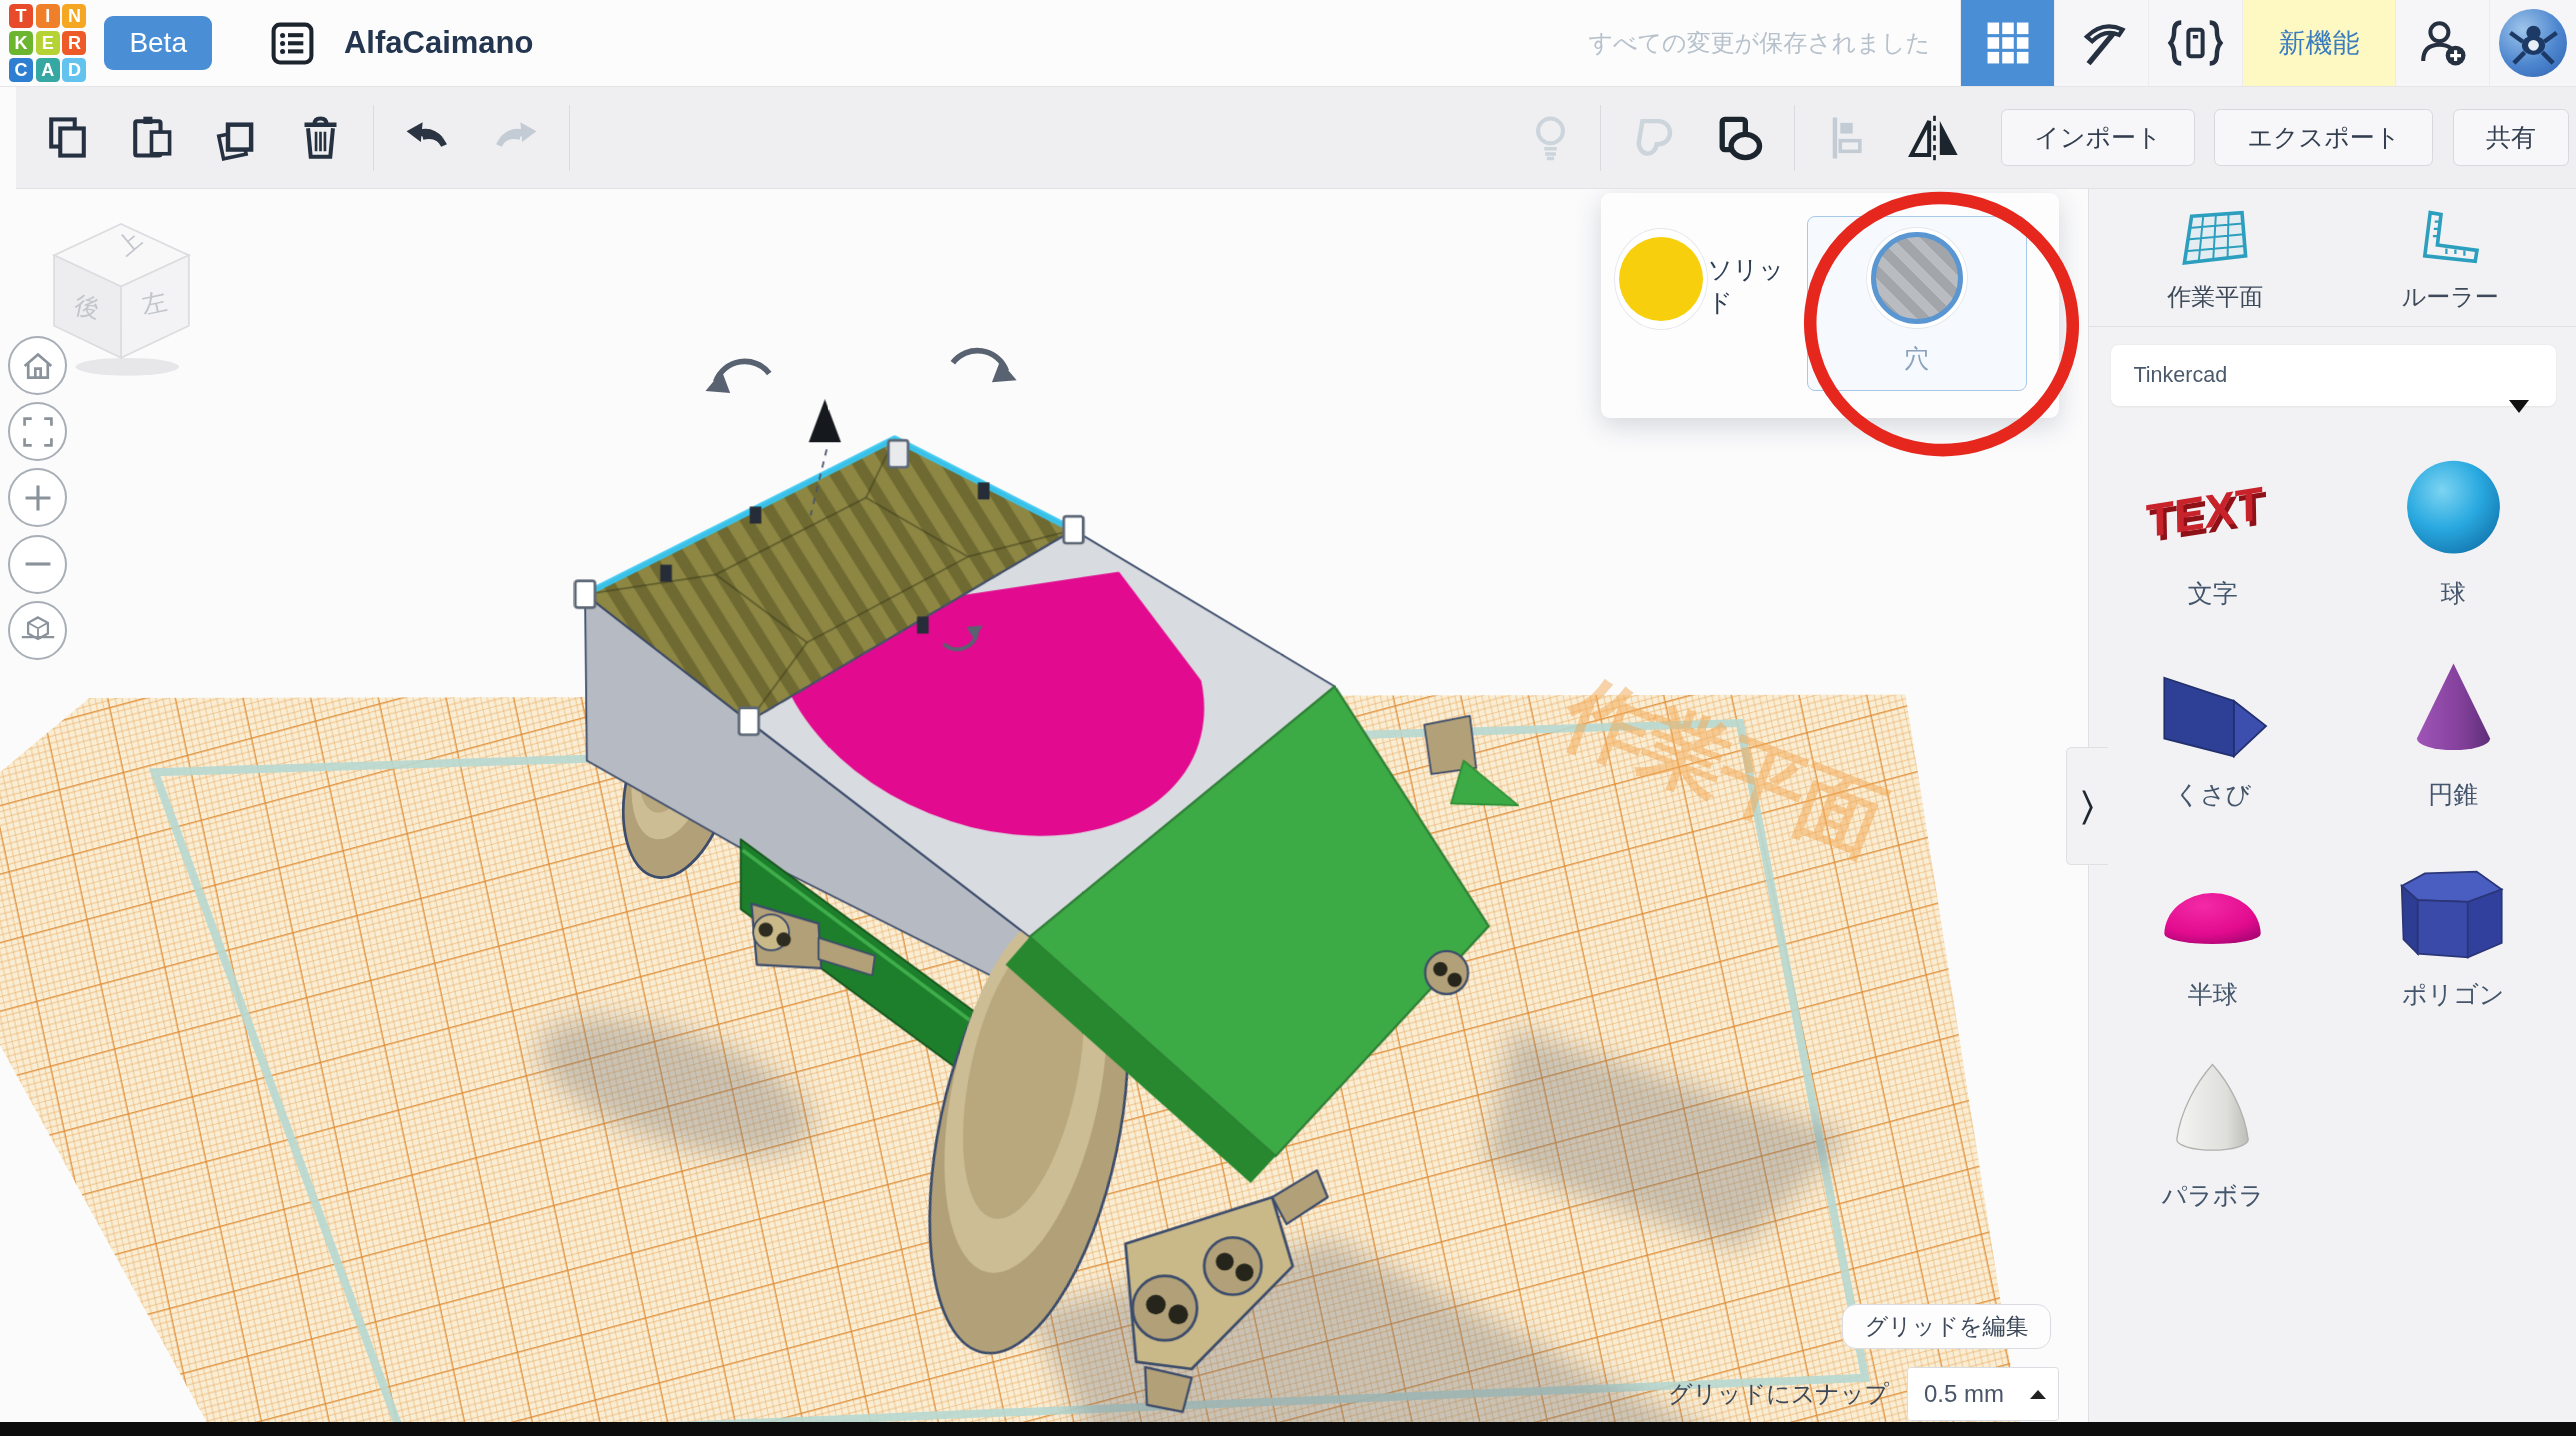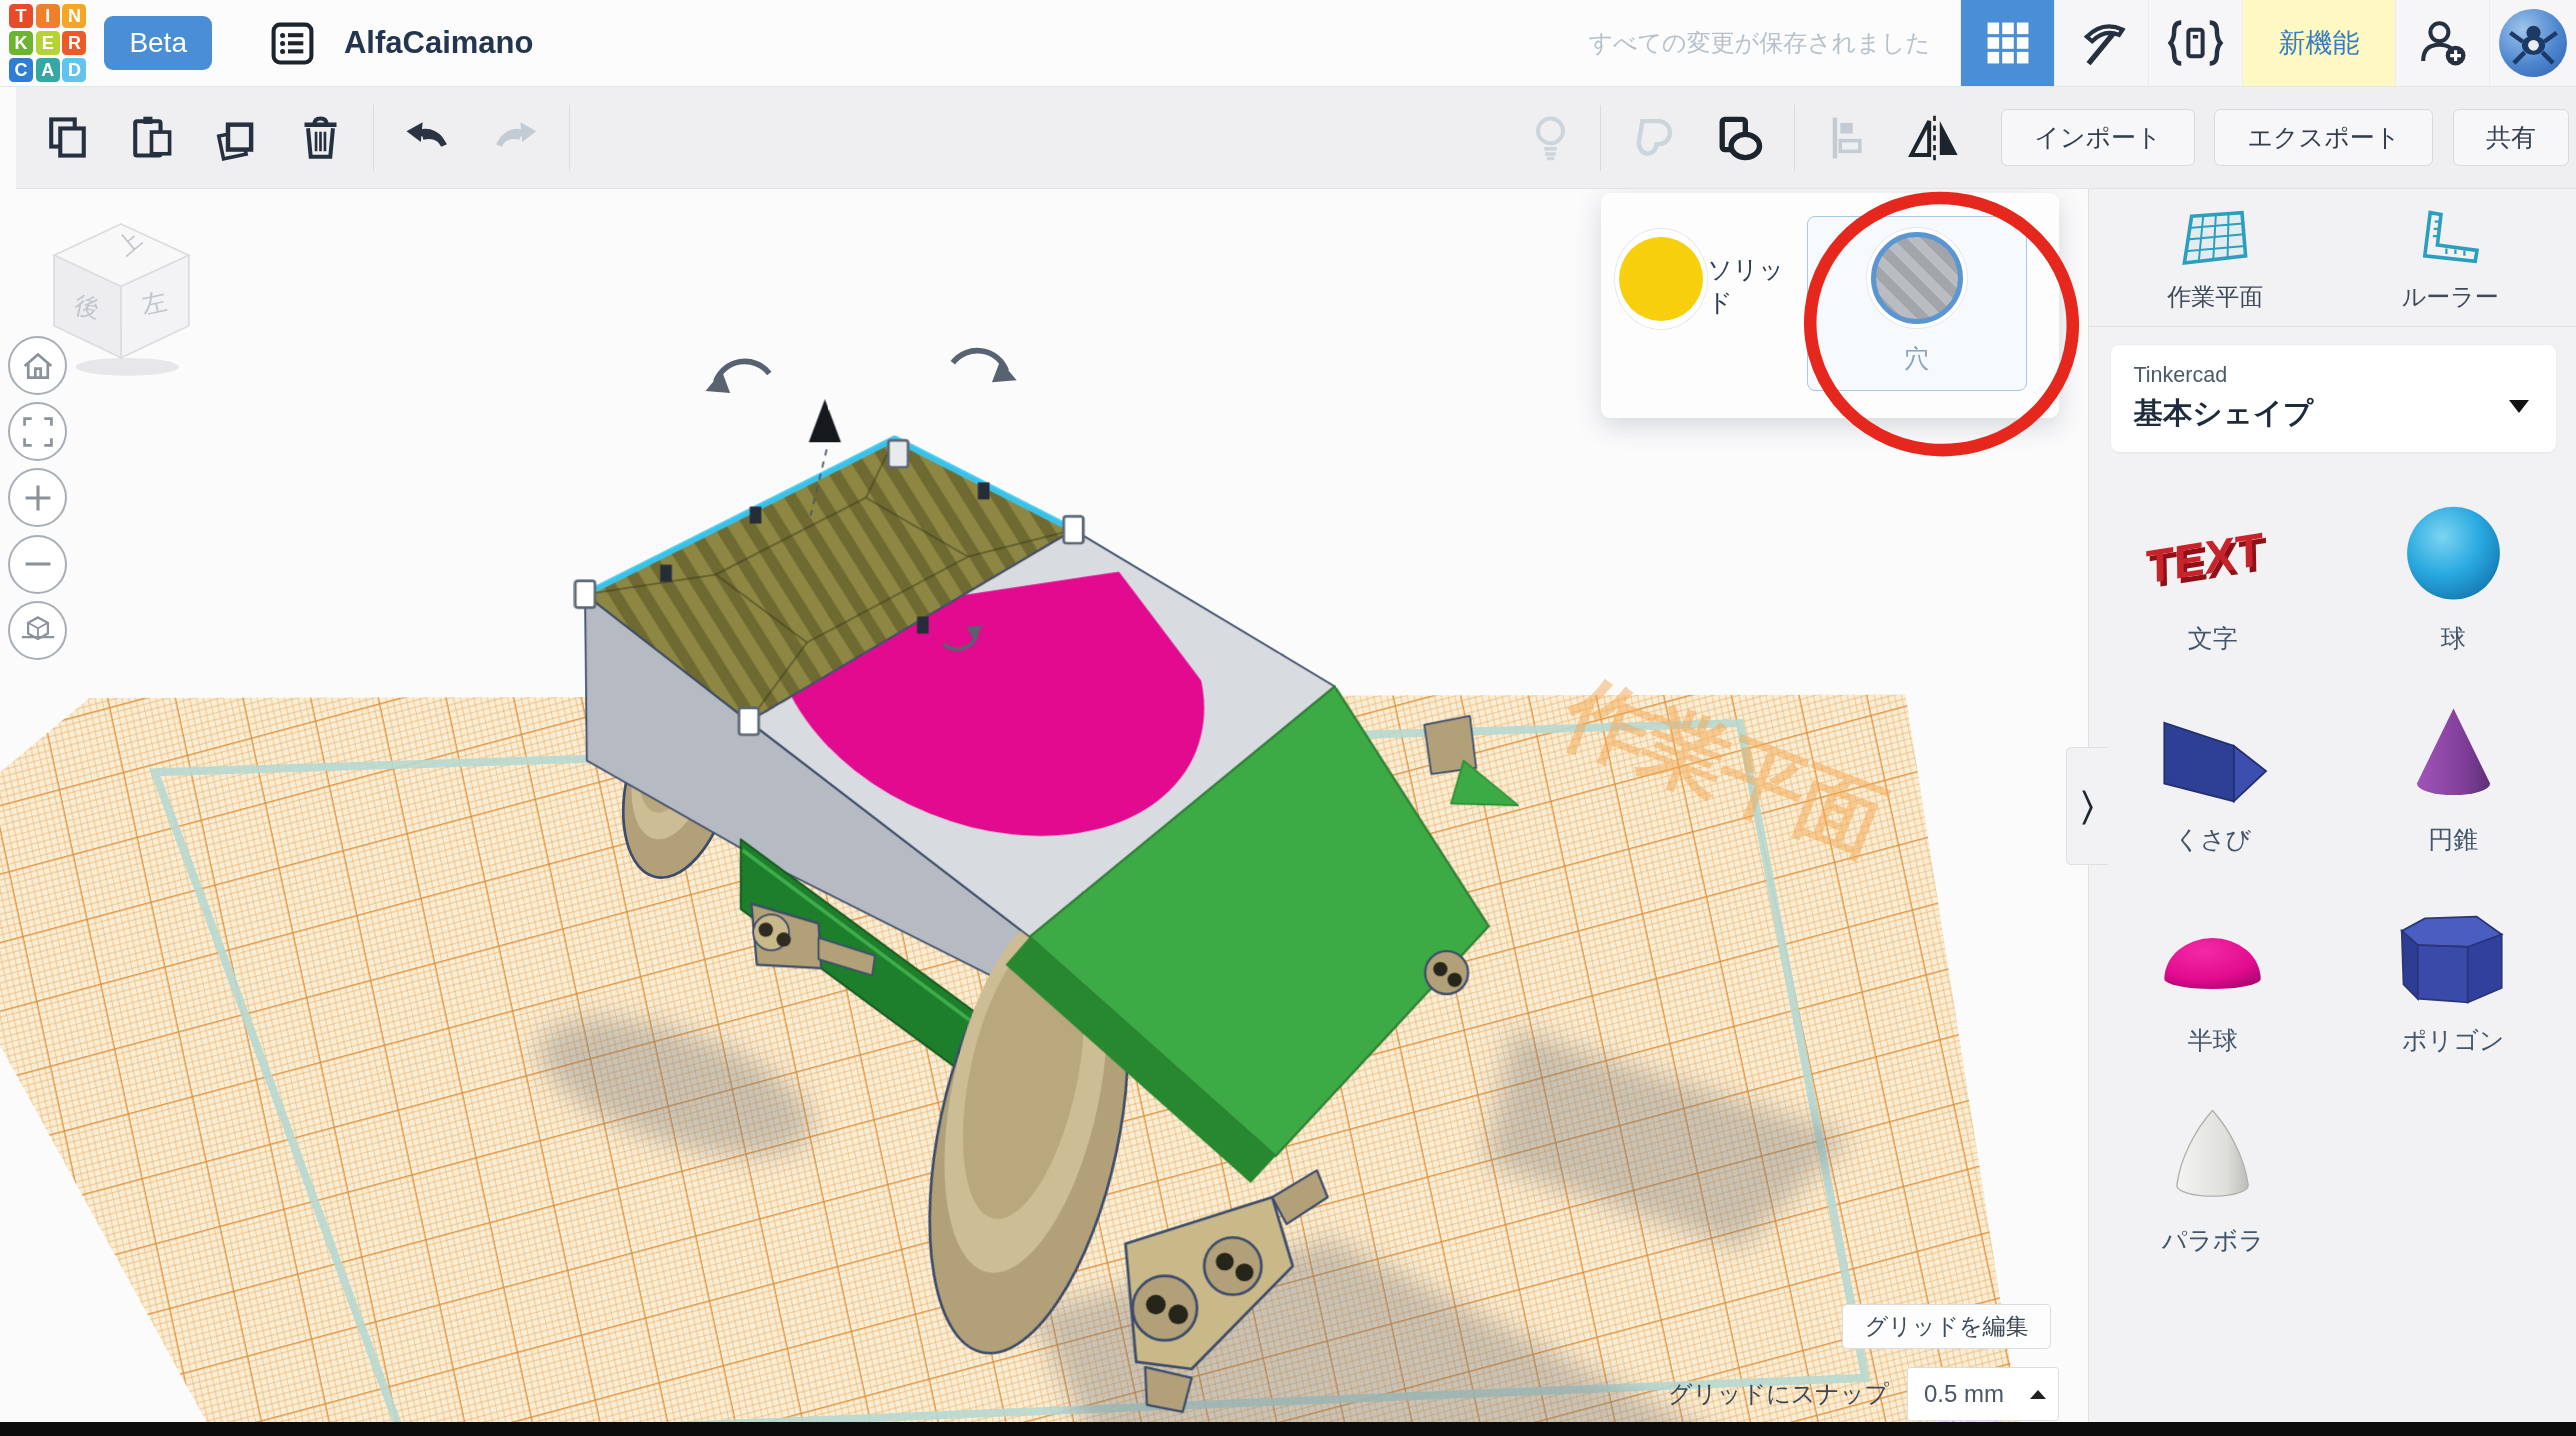--- a/index.html
+++ b/index.html
@@ -67,21 +67,21 @@
     display:flex;flex-direction:column;align-items:center;padding:10.7px 0 14.3px 0;margin-left:5.4px;}
   .hole-circle{width:82px;height:82px;border-radius:50%;border:5.4px solid #5a96d2;
     background:repeating-linear-gradient(45deg,#b9bcc1 0 9.8px,#a2a6ab 9.8px 19.7px);}
   .opt-label{margin-top:14.3px;font-size:25px;color:#2d3d52;}
   .hole-label{color:#8aa2bd;}
   .red-annot{position:absolute;left:202px;top:-3.6px;width:277px;height:277px;overflow:visible;
     pointer-events:none;}
 
   
   .editgrid-btn{position:absolute;right:37px;top:1116px;height:45px;padding:0 21.5px;background:#fdfdfd;
-    border:1.8px solid #d9dce0;border-radius:5px;font-size:23px;color:#3e4a5a;z-index:20;}
+    border:1.8px solid #d9dce0;border-radius:14px;font-size:23px;color:#3e4a5a;z-index:20;}
   .snap-row{position:absolute;right:29px;top:1179px;display:flex;align-items:center;z-index:20;}
   .snap-label{font-size:24px;color:#3c4858;margin-right:18px;}
   .snap-box{width:150px;height:52px;background:#fff;border:1.8px solid #d9dce0;border-radius:3.6px;
     display:flex;align-items:center;}
   .snap-value{font-size:24px;color:#4a5568;padding-left:16px;flex:1;}
   .caret-up{width:0;height:0;border-left:8px solid transparent;border-right:8px solid transparent;
     border-bottom:9.8px solid #222;margin-right:12.5px;}
 
   
   .sidebar{position:absolute;left:2088px;top:188px;width:488px;height:1249px;background:#f2f2f4;
@@ -499,21 +499,20 @@
         <svg width="72" height="63" viewBox="0 0 80 70">
           <path d="M18 4 L30 6 L26 40 L70 46 L68 58 L12 52 Z" fill="none" stroke="#2d9fbe" stroke-width="4"></path>
           <path d="M23 14 h7 M22 22 h5 M21 30 h7 M36 44 v6 M46 45 v5 M56 46 v6" stroke="#2d9fbe" stroke-width="2.5"></path>
         </svg>
         <span>ルーラー</span>
       </button>
     </div>
 
     <div class="lib-card">
       <div class="lib-brand">Tinkercad</div>
-      <div class="lib-name">基本シェイプ</div>
       <span class="lib-caret"></span>
     </div>
 
     <div class="shape-grid">
       <button class="shape-item">
         <svg width="143" height="116" viewBox="0 0 160 130">
           <g transform="rotate(-9 80 68)">
             <text x="18" y="92" font-size="52" font-weight="bold" fill="#8f1118" transform="skewX(-8)">TEXT</text>
             <text x="14" y="86" font-size="52" font-weight="bold" fill="#c8222b" transform="skewX(-8)">TEXT</text>
           </g>

